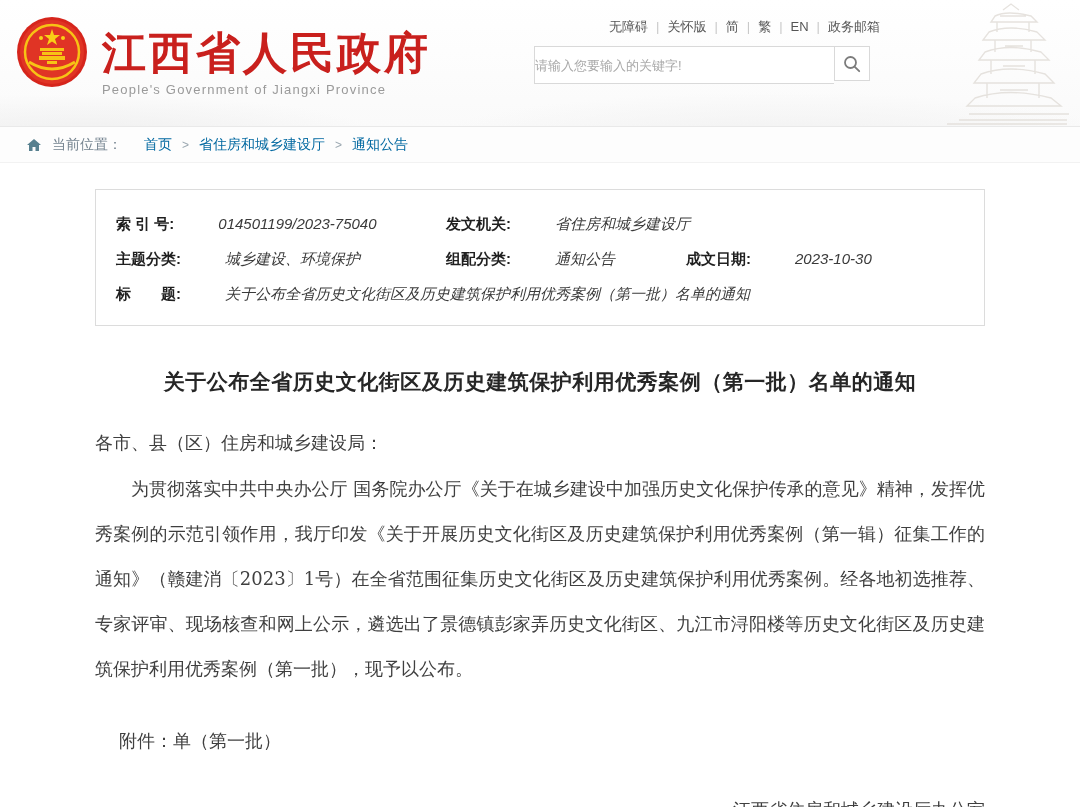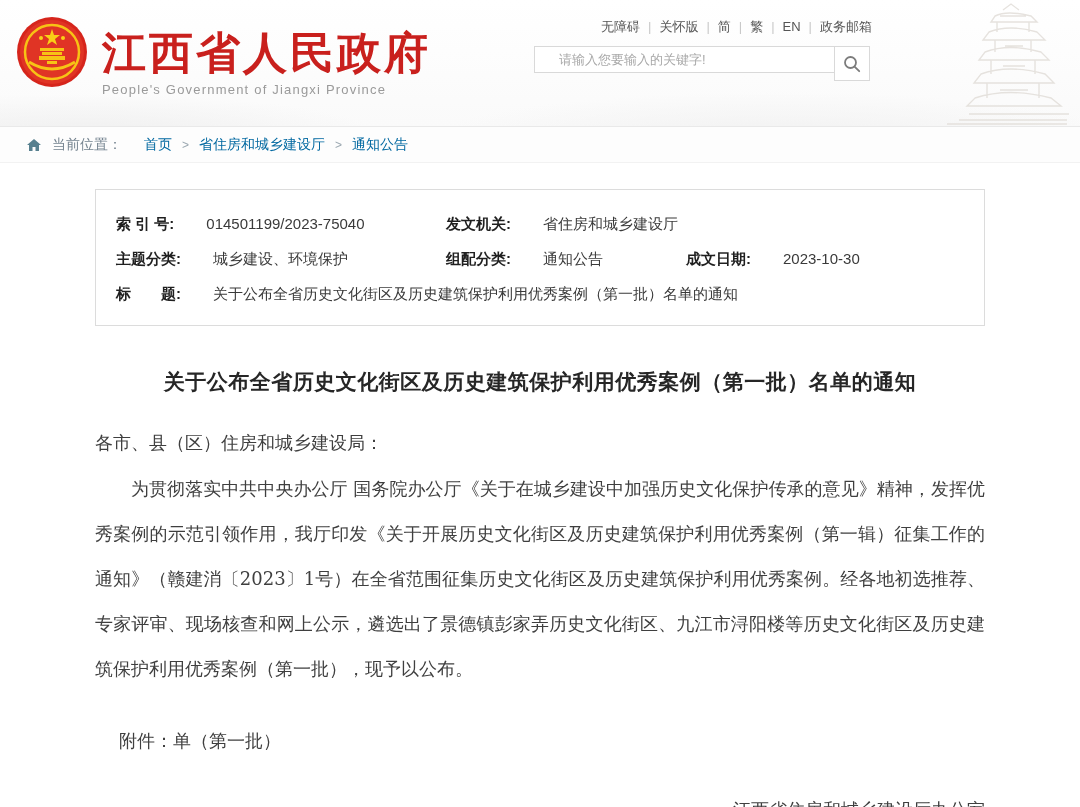--- a/index.html
+++ b/index.html
@@ -14,27 +14,27 @@
     background:
       radial-gradient(ellipse 420px 60px at 8% 108%, #efefef 0%, rgba(239,239,239,0) 70%),
       radial-gradient(ellipse 500px 70px at 72% 112%, #f1f1f1 0%, rgba(241,241,241,0) 70%),
       linear-gradient(#ffffff, #fafafa);
     border-bottom:1px solid #e9e9e9;
   }
   .logo-block { position:absolute; left:16px; top:16px; display:flex; align-items:flex-start; cursor:pointer; }
   .emblem { width:72px; height:72px; margin-right:14px; }
   .site-title { color:#c9201d; font-size:44px; font-weight:bold; letter-spacing:3px; line-height:1.05; margin-top:14px; }
   .site-sub { color:#9a9a9a; font-size:13px; letter-spacing:1.2px; margin-top:6px; }
-  .top-links { position:absolute; top:18px; right:200px; font-size:13px; color:#555; white-space:nowrap; }
+  .top-links { position:absolute; top:18px; right:192px; font-size:13px; color:#555; white-space:nowrap; }
   .top-links span.lnk { cursor:pointer; padding:0 8px; }
   .top-links span.div { color:#c8c8c8; }
   .search-wrap { position:absolute; top:46px; right:210px; display:flex; }
   .search-input {
-    width:300px; height:27px; border:1px solid #d9d9d9; border-right:none; background:#fff;
-    padding:0 24px; font-size:13px; color:#333; outline:none;
+    width:300px; height:38px; border:1px solid #d9d9d9; border-right:none; background:#fff;
+    padding:0 0; font-size:13px; color:#333; outline:none;
   }
   .search-input::placeholder { color:#a9a9a9; }
   .search-btn {
     width:36px; height:35px; border:1px solid #d9d9d9; background:#fff;
     display:flex; align-items:center; justify-content:center; cursor:pointer;
   }
   .pavilion { position:absolute; right:10px; top:2px; opacity:.85; }
   
   .breadcrumb {
     height:36px; background:#fdfdfd; display:flex; align-items:center;
@@ -43,21 +43,21 @@
   .breadcrumb .home-ic { margin-right:10px; display:flex; align-items:center; }
   .breadcrumb .loc { margin-right:22px; }
   .breadcrumb .bc-item { color:#0369a1; cursor:pointer; }
   .breadcrumb .bc-sep { color:#9aa7b0; margin:0 10px; font-size:12px; }
   
   .content { padding:26px 95px 0 95px; }
   .meta-box { border:1px solid #dcdcdc; background:#fff; padding:16px 20px 14px 20px; font-size:15px; }
   .meta-row { display:flex; line-height:35px; }
   .meta-cell { display:flex;gap:28px; }
   .meta-cell .lbl { font-weight:bold; color:#1f1f1f; white-space:pre; }
-  .meta-cell .val { color:#3a3a3a; margin-left:4px; white-space:pre; }
+  .meta-cell .val { color:#3a3a3a; margin-left:16px; white-space:pre;font-style:italic; }
   .c1 { width:330px; } .c2 { width:240px; } .c3 { flex:1; }
   .doc-title {
     text-align:center; font-size:21px; font-weight:bold; color:#262626;
     margin-top:42px; letter-spacing:.5px;
   }
   .doc-body { font-family:"DejaVu Serif","Liberation Serif",serif; color:#3f3f3f; font-size:18px; }
   .salutation { margin-top:32px; line-height:30px; }
   .paragraph { margin-top:8px; line-height:45px; text-indent:2em; text-align:justify; }
   .attachment { margin-top:30px; display:flex; padding-left:24px; line-height:40px; }
   .attachment .att-label { white-space:nowrap; }

